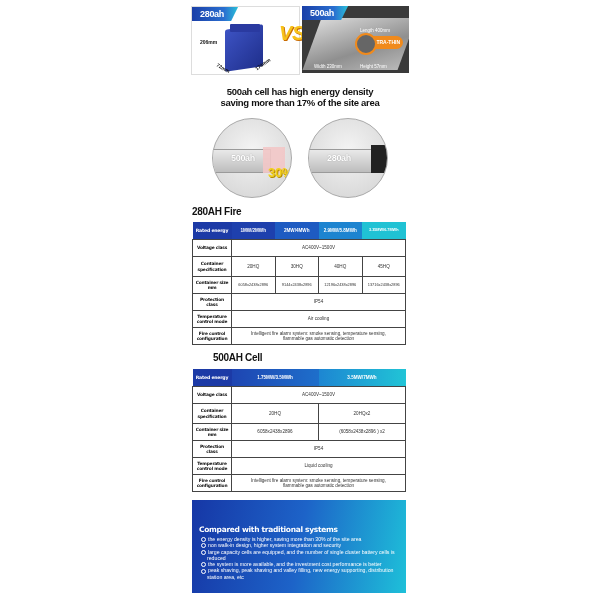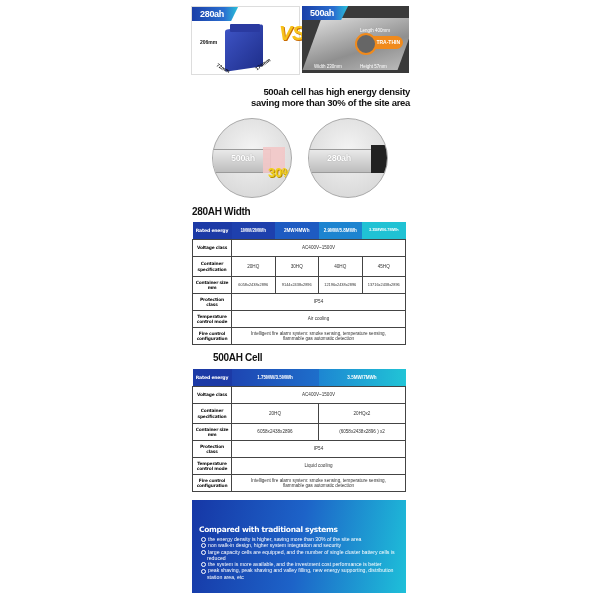--- a/index.html
+++ b/index.html
@@ -14,21 +14,21 @@
          background:linear-gradient(90deg,#1a3fa8 0%,#2a6fd0 70%,#29c0d8 100%); clip-path:polygon(0 0,100% 0,85% 100%,0 100%); }
   .cell-body { position:absolute; left:33px; top:20px; width:38px; height:42px; background:linear-gradient(135deg,#3d53c4,#1f2f8c); border-radius:2px; transform:skewY(-8deg); }
   .cell-top { position:absolute; left:38px; top:17px; width:30px; height:8px; background:#2a3aa0; border-radius:1px; }
   .dim { position:absolute; font-size:5px; font-weight:bold; color:#111; }
   .vs { left:279px; top:22px; font-size:20px; font-weight:bold; color:#f7c21a; font-style:italic; text-shadow:1px 1px 0 #c96b00; }
   .plate { position:absolute; left:10px; top:12px; width:95px; height:52px; background:linear-gradient(160deg,#d9d9d9,#8f8f8f 60%,#b8b8b8); transform:skewX(-20deg); }
   .ultra { position:absolute; left:55px; top:30px; width:46px; height:13px; background:#f08a1c; border-radius:7px; color:#fff; font-size:5px; font-weight:bold; line-height:13px; text-align:right; padding-right:3px; box-sizing:border-box; }
   .ultra-circle { position:absolute; left:53px; top:27px; width:18px; height:18px; border-radius:50%; background:#666; border:2px solid #f08a1c; }
   .plate-label { position:absolute; font-size:4.5px; color:#fff; }
 
-  .headline { left:190px; top:86px; width:220px; text-align:right; font-size:9.5px; line-height:11px; color:#111; }
+  .headline { left:190px; top:86px; width:220px; text-align:center; font-size:9.5px; line-height:11px; color:#111; }
 
   .circle { width:78px; height:78px; border-radius:50%; background:radial-gradient(circle at 50% 40%,#f4f4f4,#d2d2d2); border:1px solid #aaa; overflow:hidden; }
   .container-img { position:absolute; left:-4px; top:30px; width:60px; height:22px; background:linear-gradient(#e9e9e9,#bdbdbd); border:1px solid #9a9a9a; }
   .container-label { position:absolute; left:18px; top:34px; font-size:9px; color:#fff; font-weight:bold; text-shadow:0 0 1px #888; }
   .pink { position:absolute; left:50px; top:28px; width:22px; height:26px; background:#f2c7c7; opacity:.9; }
   .pct { position:absolute; left:55px; top:46px; font-size:13px; font-weight:bold; color:#f2d01b; text-shadow:1px 1px 0 #b28a00; }
   .black-block { position:absolute; left:62px; top:26px; width:16px; height:28px; background:#222; }
 
   .section-title { font-size:10px; color:#111; }
 
@@ -62,36 +62,36 @@
   <div class="tag heavy">500ah</div>
   <div class="plate-label" style="left:58px;top:22px;">Length  400mm</div>
   <div class="ultra">ULTRA-THIN</div>
   <div class="ultra-circle"></div>
   <div class="plate-label" style="left:12px;top:58px;">Width  230mm</div>
   <div class="plate-label" style="left:58px;top:58px;">Height  57mm</div>
 </div>
 
 <div class="abs headline heavy">
   <div>500ah cell has high energy density</div>
-  <div>saving more than 30% of the site area</div>
+  <div>saving more than 17% of the site area</div>
 </div>
 
 <div class="abs circle" style="left:212px;top:118px;">
   <div class="container-img"></div>
   <div class="container-label heavy">500ah</div>
   <div class="pink"></div>
   <div class="pct heavy">30%</div>
 </div>
 <div class="abs circle" style="left:308px;top:118px;">
   <div class="container-img" style="width:70px;"></div>
   <div class="container-label heavy">280ah</div>
   <div class="black-block"></div>
 </div>
 
-<div class="abs section-title heavy" style="left:192px;top:206px;">280AH Width</div>
+<div class="abs section-title heavy" style="left:192px;top:206px;">280AH Fire</div>
 <table class="spec" style="top:222px;">
   <tbody>
       <tr class="head">
     <td class="lbl">Rated energy</td>
     <td style="background:#1e40ad">1MW/2MWh</td>
     <td style="background:#1e5bc2">2MW/4MWh</td>
     <td style="background:#1d84d0">2.9MW/5.8MWh</td>
     <td style="background:#20c2d4;font-size:3.8px">3.35MW/6.7MWh</td>
   </tr>
   <tr style="height:17px">

